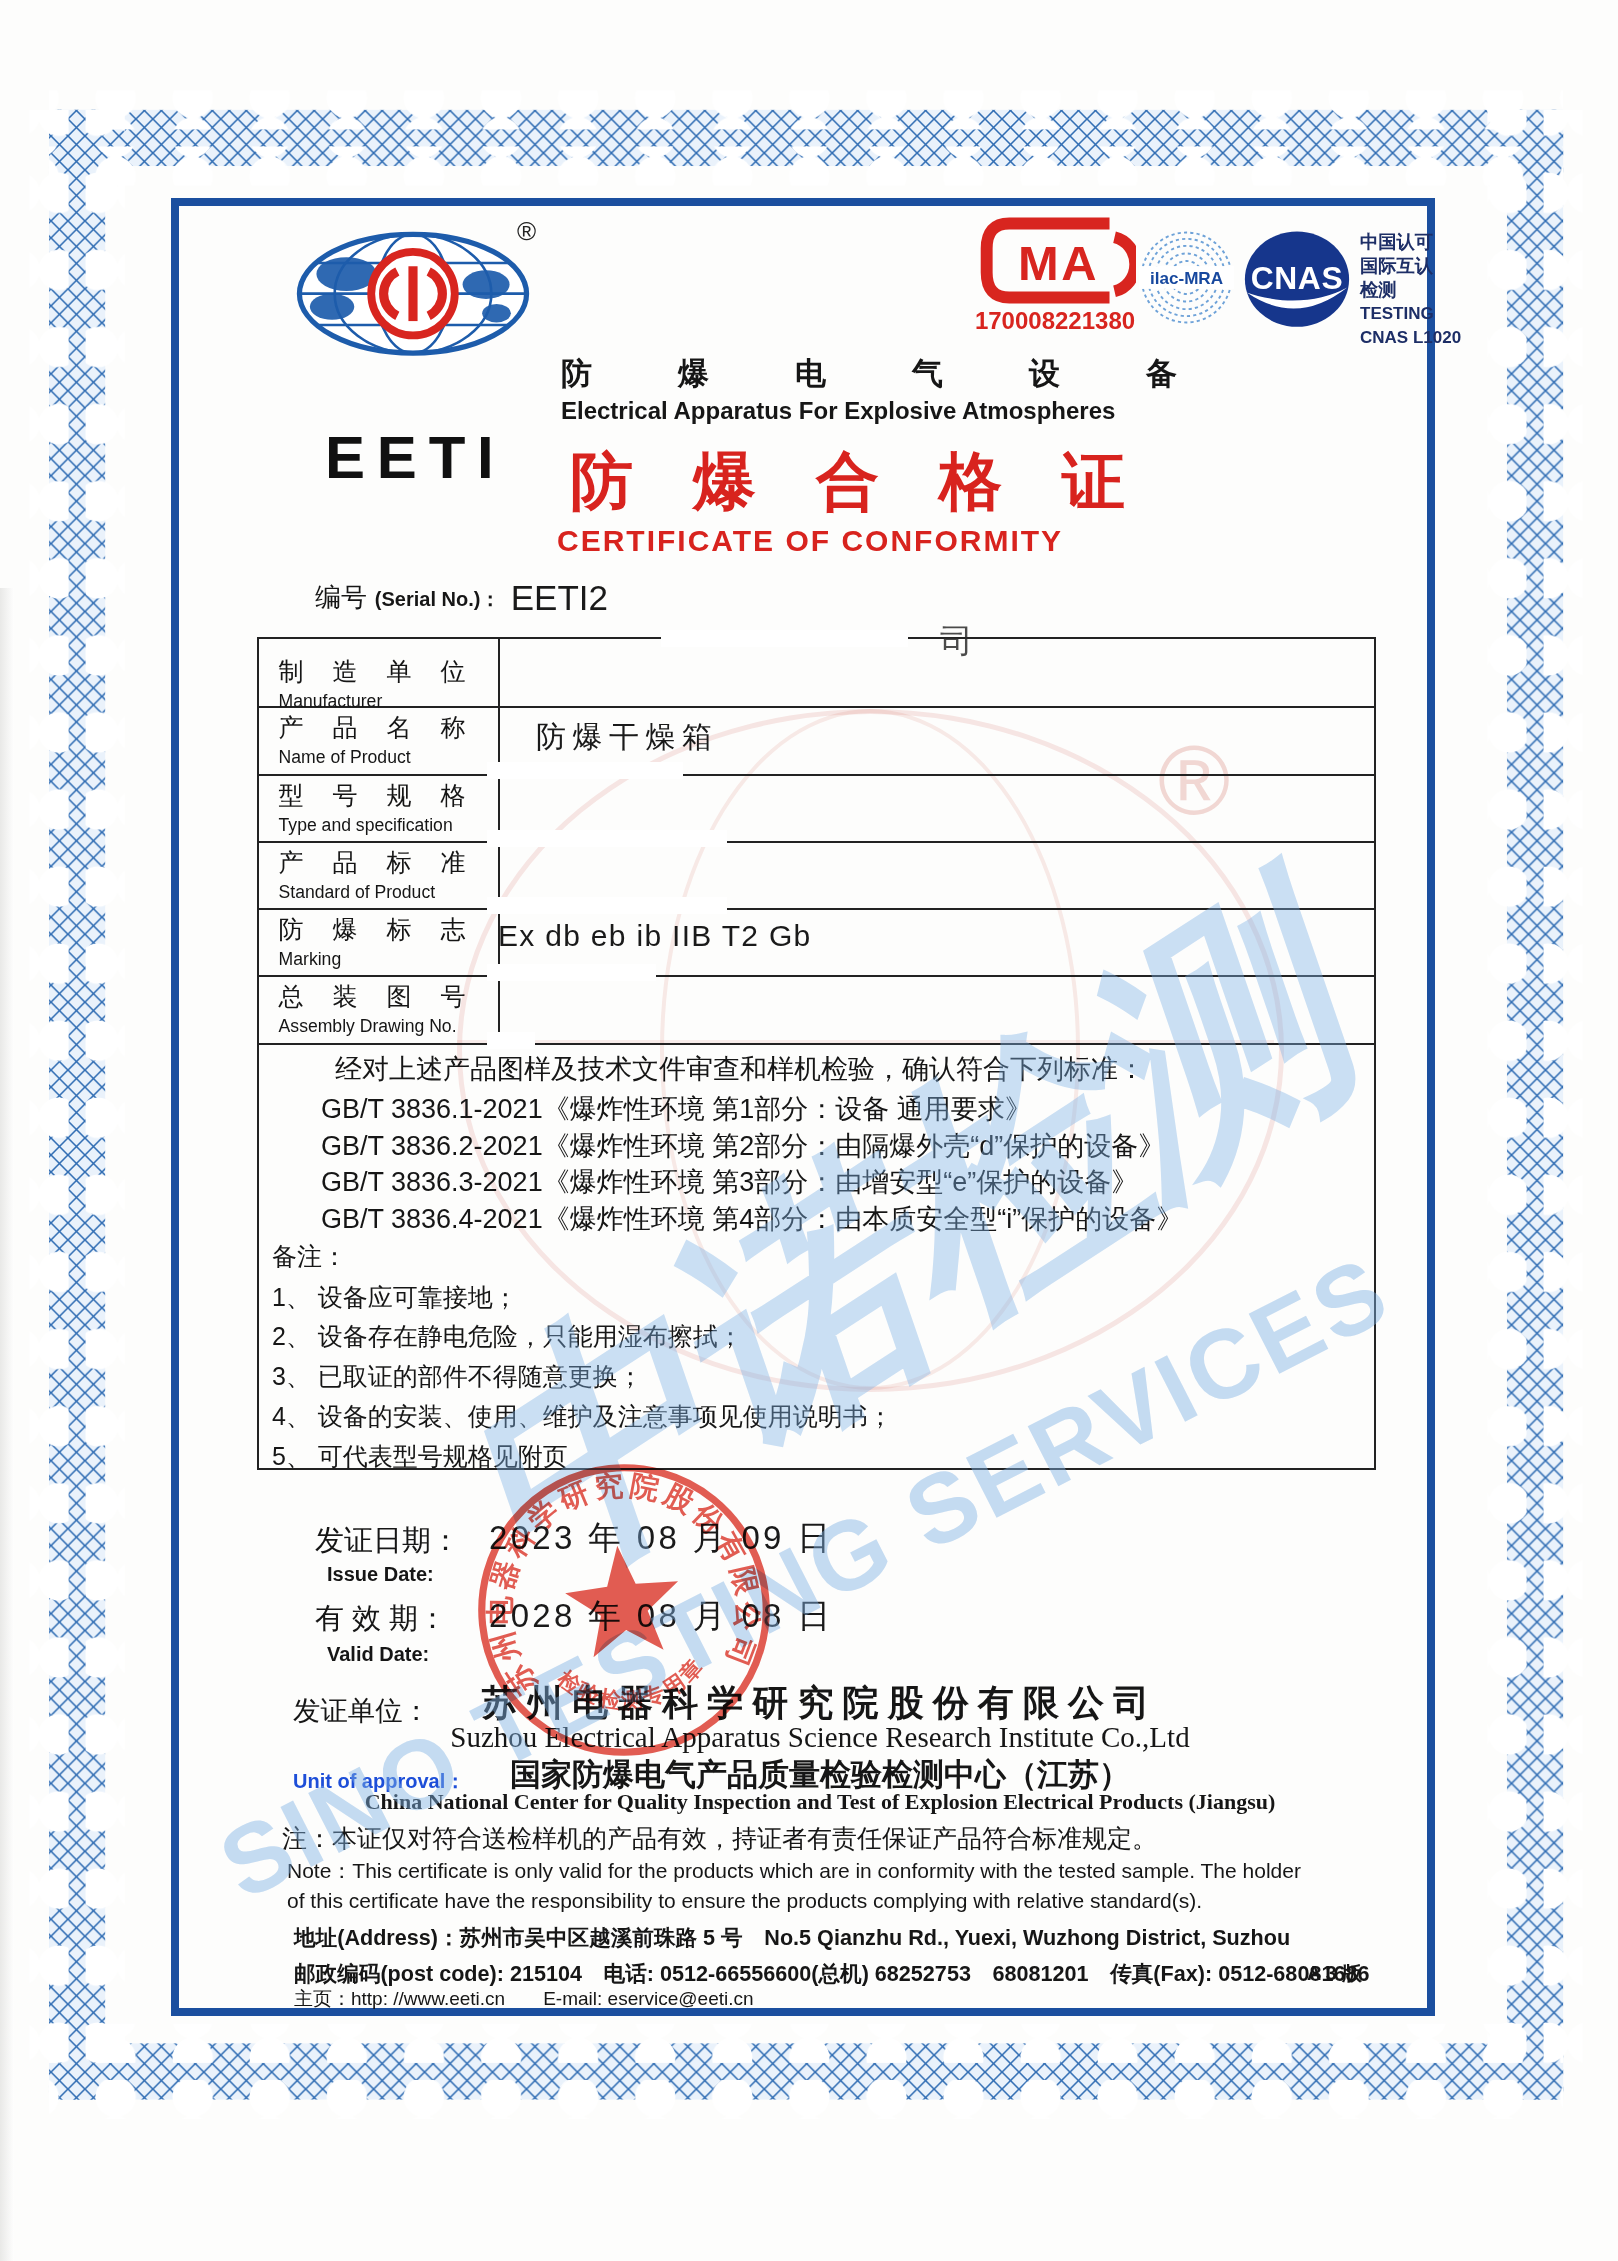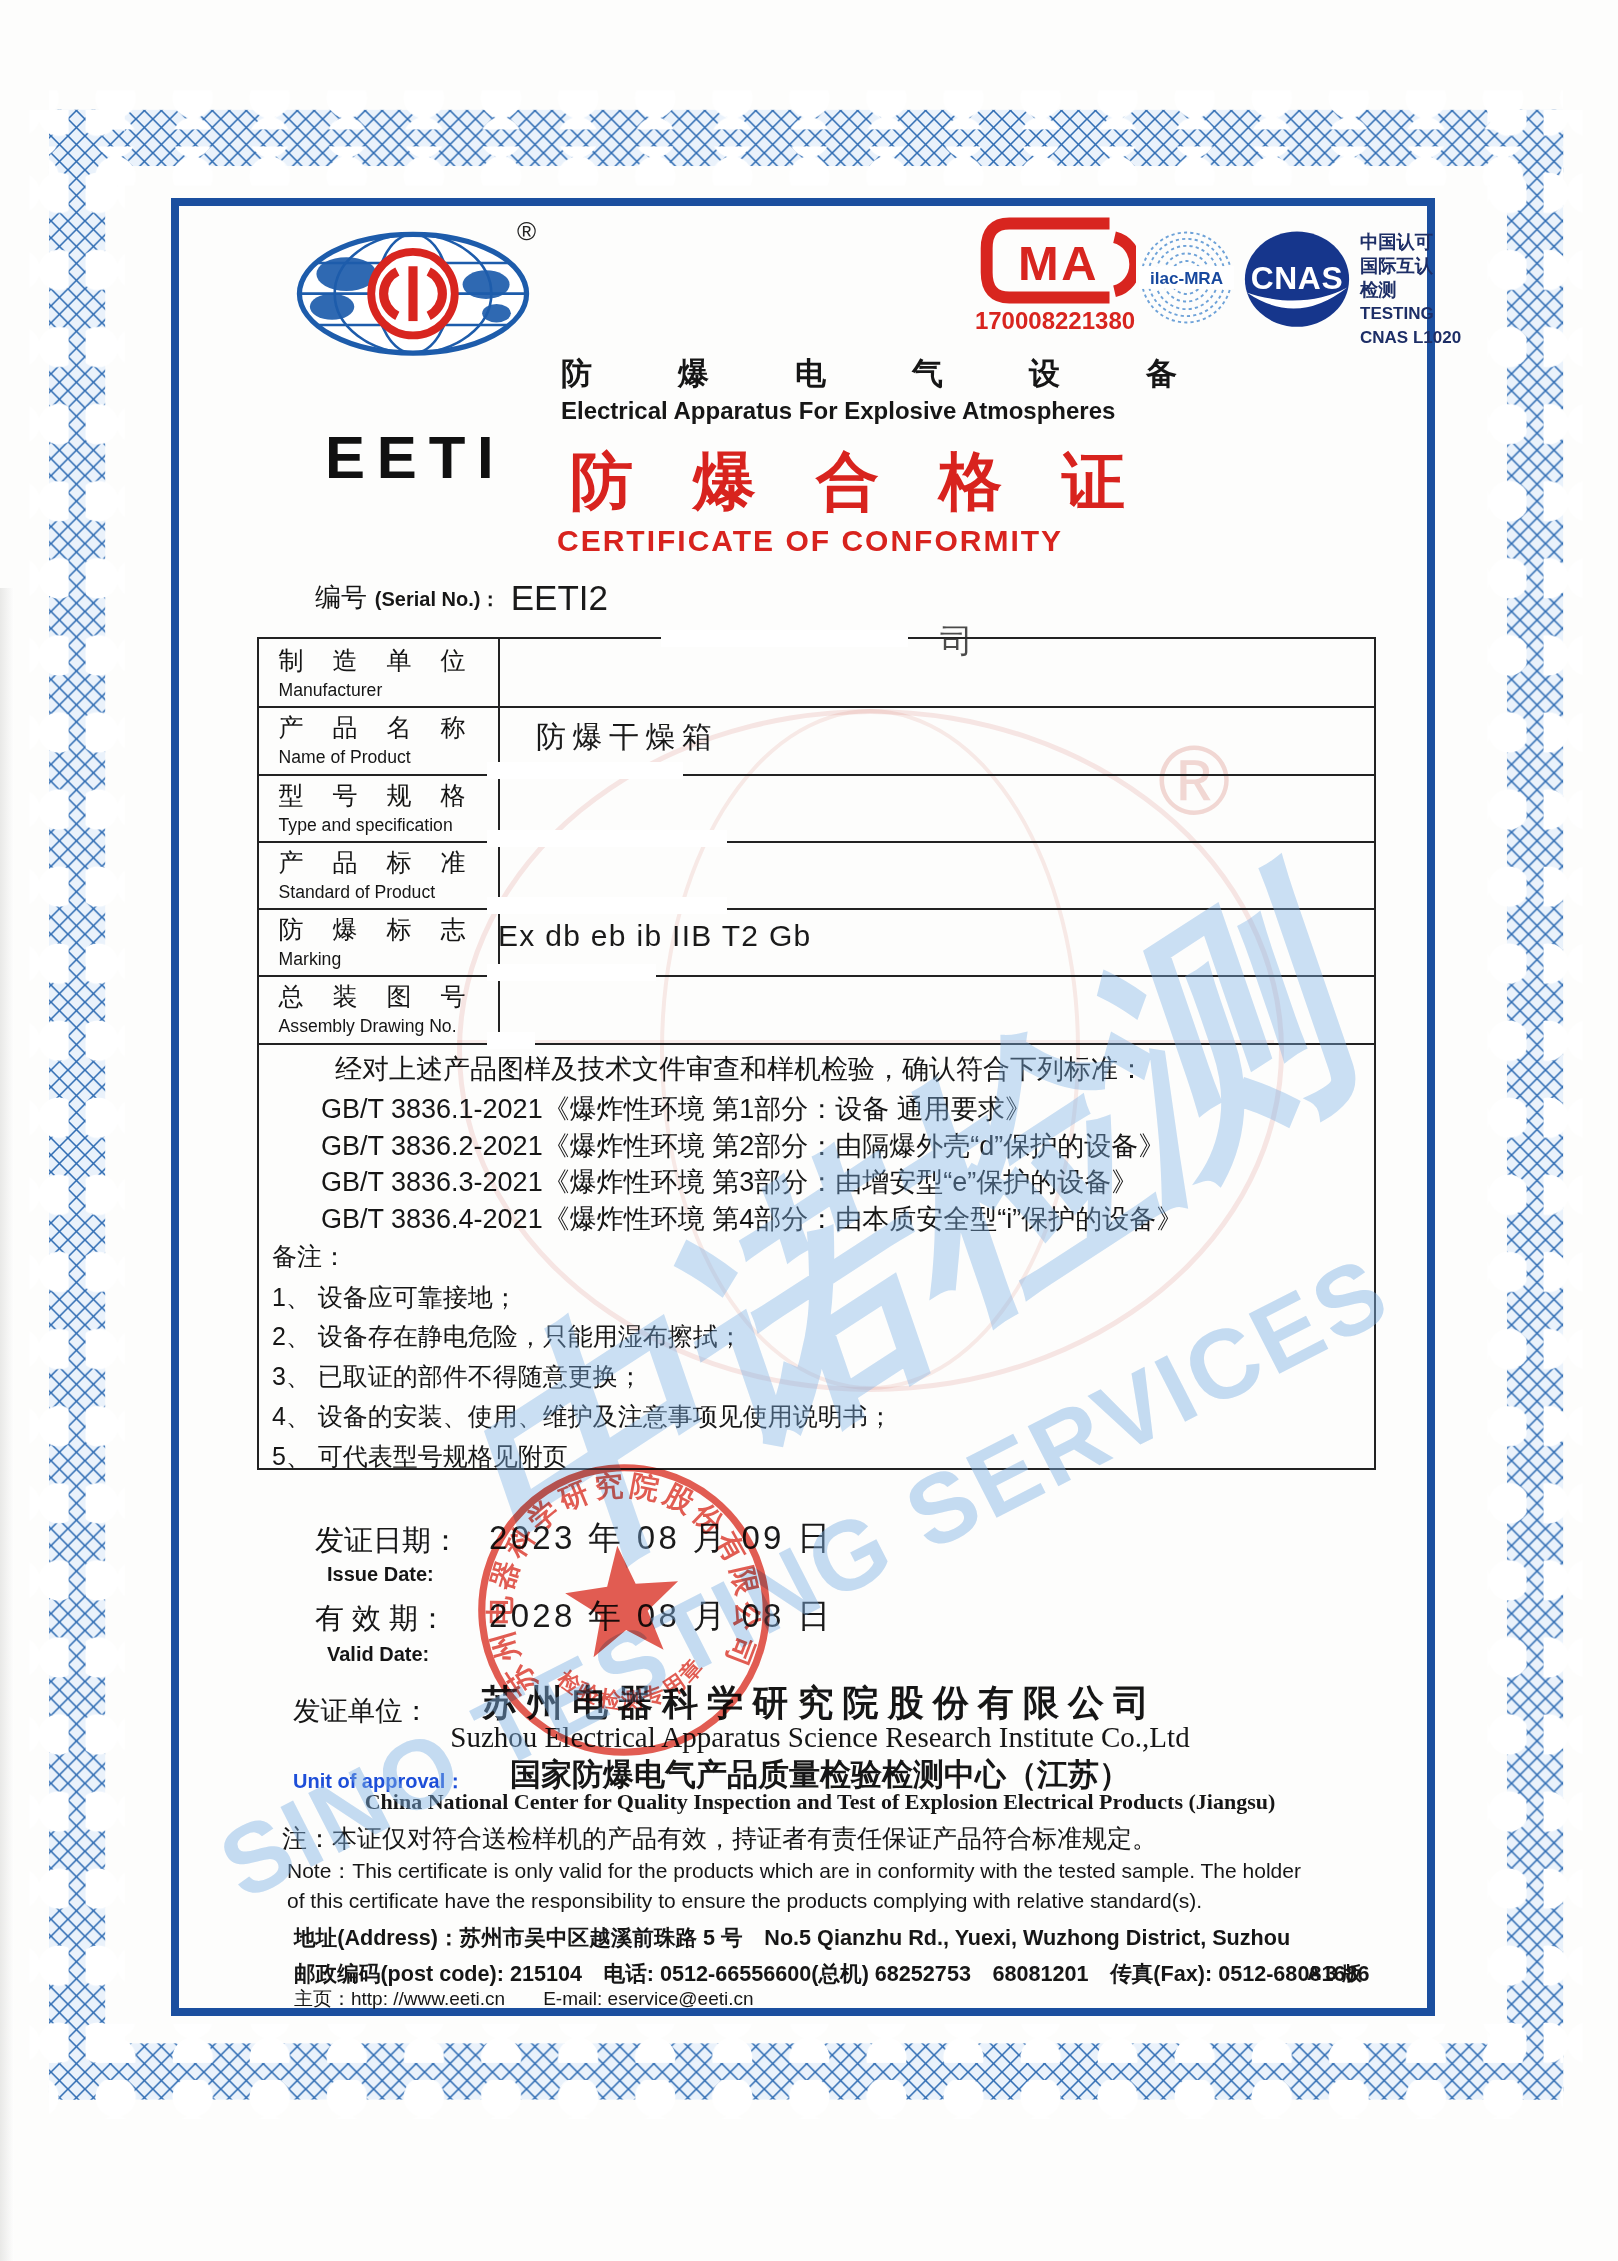--- a/index.html
+++ b/index.html
@@ -129,21 +129,21 @@
 
   <div class="abs" style="left:257px;top:637px;width:1119px;height:833px;border:2px solid #222;box-sizing:border-box;z-index:10;">
     <div class="hl" style="top:67px;"></div>
     <div class="hl" style="top:135px;"></div>
     <div class="hl" style="top:202px;"></div>
     <div class="hl" style="top:269px;"></div>
     <div class="hl" style="top:336px;"></div>
     <div class="hl" style="top:404px;"></div>
     <div class="abs" style="left:239px;top:0;width:2px;height:404px;background:#222;"></div>
 
-    <div class="rowlab abs" style="left:0;top:0;width:239px;">
+    <div class="rowlab abs" style="left:0;top:11px;width:239px;">
       <div class="cn-label">制造单位</div>
       <div class="en-label">Manufacturer</div>
     </div>
     <div class="rowlab abs" style="left:0;top:67px;width:239px;">
       <div class="cn-label">产品名称</div>
       <div class="en-label">Name of Product</div>
     </div>
     <div class="rowlab abs" style="left:0;top:135px;width:238px;">
       <div class="cn-label">型号规格</div>
       <div class="en-label">Type and specification</div>

